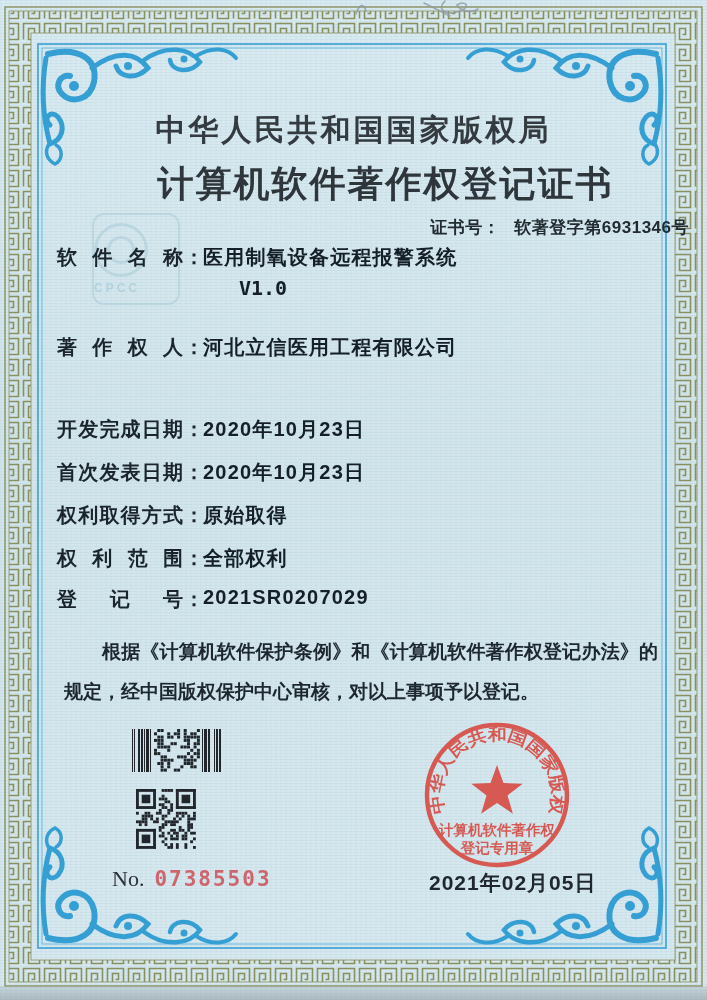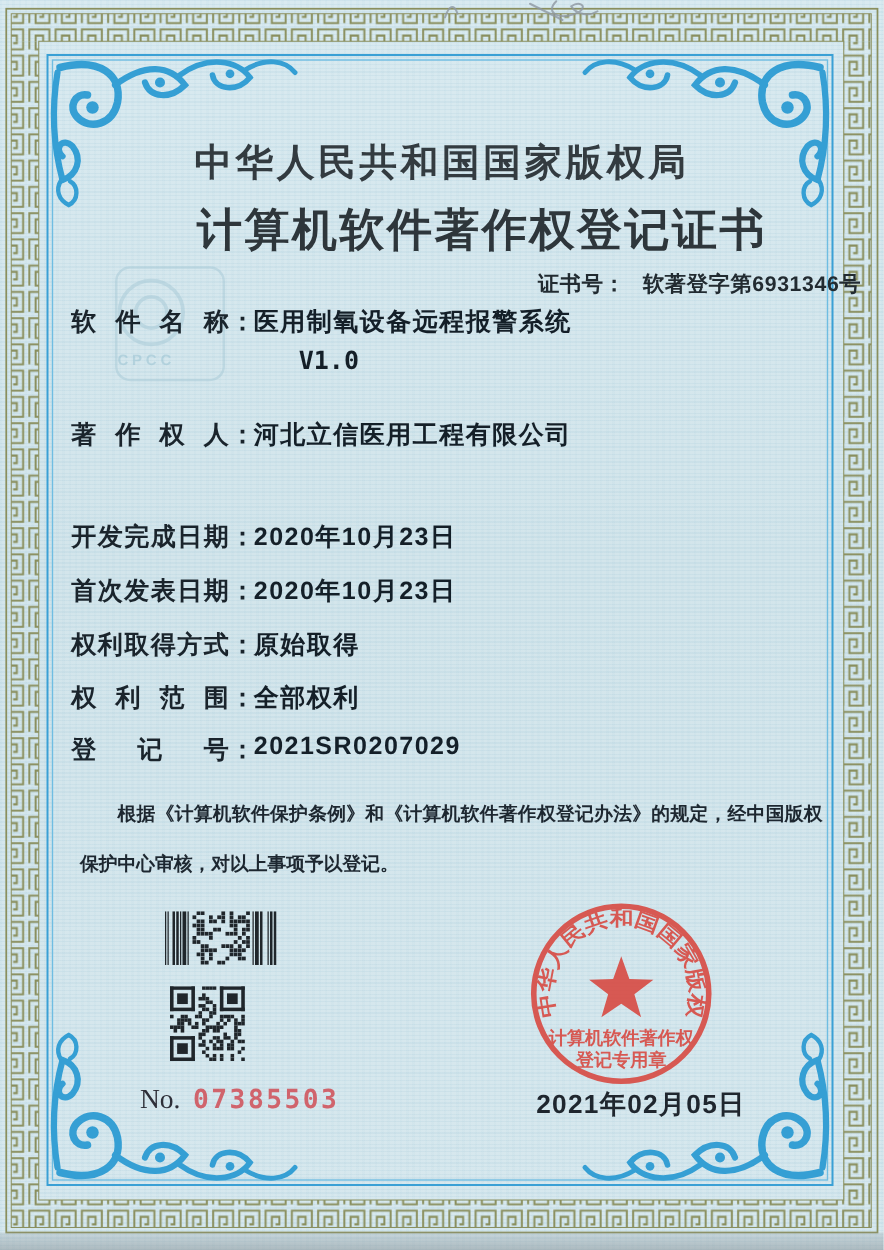--- a/index.html
+++ b/index.html
@@ -28,21 +28,21 @@
   }
   .certno .gap{display:inline-block;width:14px;}
   .field-row{left:0;top:0;width:707px;height:28px;font-size:20px;font-weight:700;color:#1a242c;}
   .flabel{position:absolute;left:57px;width:126px;text-align:justify;text-align-last:justify;letter-spacing:0;}
   .fcolon{position:absolute;left:184px;}
   .fvalue{position:absolute;left:203px;white-space:nowrap;letter-spacing:1.2px;color:#141f28;}
   .fvalue2{left:203px;font-size:20px;font-weight:700;color:#141f28;font-family:"DejaVu Sans Mono","Liberation Mono",monospace;margin-left:36px;}
   .statement{
     top:632px;left:64px;width:594px;
     font-family:"Liberation Serif","DejaVu Serif",serif;
-    font-size:15px;font-weight:600;color:#1d2730;line-height:40px;
+    font-size:19px;font-weight:600;color:#1d2730;line-height:40px;
     text-indent:2em;text-align:justify;
   }
   .serial{top:866px;left:112px;font-family:"Liberation Serif","DejaVu Serif",serif;font-size:22px;color:#2e2f39;}
   .serial .num{font-family:"DejaVu Sans Mono","Liberation Mono",monospace;font-size:21px;color:#d0646c;letter-spacing:2px;margin-left:10px;font-weight:600;text-align:center;}
   .issue-date{top:869px;left:429px;font-size:21px;font-weight:700;color:#1f262e;letter-spacing:1px;}
   .watermark{
     top:213px;left:92px;width:84px;height:88px;opacity:.45;
     border:2px solid #a2c6d4;border-radius:12px;
     display:flex;flex-direction:column;justify-content:flex-start;
   }

